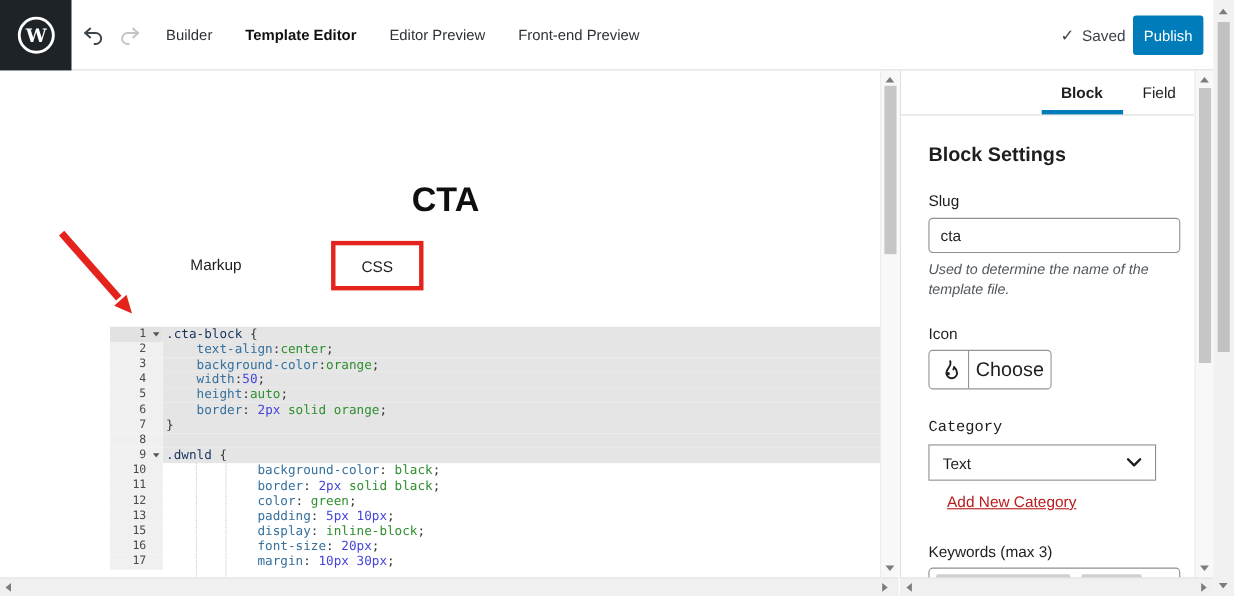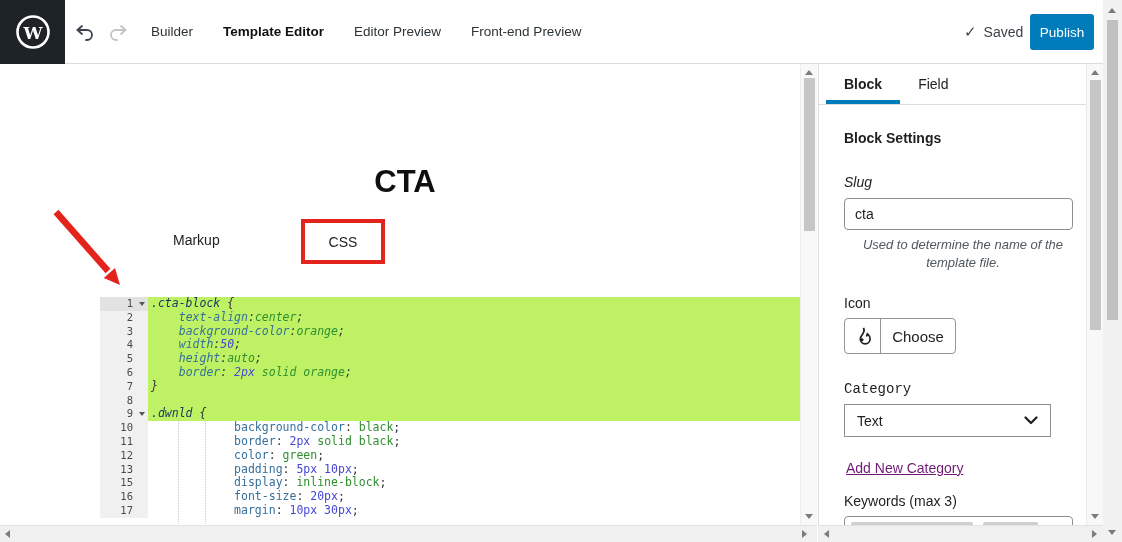--- a/index.html
+++ b/index.html
@@ -39,58 +39,58 @@
   .g1 { left:78px; } .g2 { left:105px; }
   .row { display:flex; height:13.8px; line-height:13.8px;
          font-family:"DejaVu Sans Mono", monospace; font-size:11.5px; white-space:pre; position:relative; }
   .gut { width:48px; background:#f0f0f0; color:#4a4a4a; text-align:right; padding-right:15px;
          font-size:10.5px; position:relative; flex:none; z-index:1; }
   .row.first .gut { background:#e2e2e2; }
   .fold { position:absolute; right:3px; top:5px; width:0; height:0;
           border-left:3.5px solid transparent; border-right:3.5px solid transparent;
           border-top:4.5px solid #555; }
   .ln-code { flex:1; padding-left:3px; position:relative; }
-  .row.sel .ln-code { background:#bef264;font-style:italic; }
+  .row.sel .ln-code { background:#e5e5e5; }
   .partial { position:absolute; left:0; top:0; height:100%; background:#b9d6f9; z-index:0; }
   .ln-code span { position:relative; z-index:1; }
   .tk-sel { color:#16335d; } .tk-prop { color:#36709c; } .tk-val { color:#2f8f2f; }
   .tk-num { color:#4545d8; } .tk-punc { color:#333; } .tk-ws { color:#333; }
 
   
   .arrow-svg { position:absolute; left:42px; top:136px; z-index:4; }
 
   
   .sidebar { position:absolute; left:818px; top:64px; width:268px; height:462px; background:#fff;
              border-left:1px solid #dcdcde; overflow:hidden; }
   .sb-tabs { position:absolute; left:0; top:0; width:268px; height:41px; border-bottom:1px solid #ddd;
-             display:flex; padding-left:7px; }
+             display:flex; padding-left:7px;justify-content:flex-end; }
   .sb-tab { padding:0 18px; display:flex; align-items:center; font-size:14px; color:#1e1e1e;
             position:relative; cursor:pointer; }
   .sb-tab.active { font-weight:bold; }
   .sb-tab.active::after { content:""; position:absolute; left:0; right:0; bottom:0; height:4px; background:#007cba; }
-  .sb-heading { position:absolute; left:25px; top:66px; font-size:14px; font-weight:bold; color:#1e1e1e; }
+  .sb-heading { position:absolute; left:25px; top:66px; font-size:18px; font-weight:bold; color:#1e1e1e; }
   .sb-label { position:absolute; left:25px; font-size:14px; color:#1e1e1e; }
-  .lb-slug { top:110px;font-style:italic; } .lb-icon { top:231px; } .lb-cat { top:317px;font-family:Liberation Mono, monospace; } .lb-kw { top:429px; }
+  .lb-slug { top:110px; } .lb-icon { top:231px; } .lb-cat { top:317px;font-family:Liberation Mono, monospace; } .lb-kw { top:429px; }
   .slug-input { position:absolute; left:25px; top:134px; width:229px; height:32px;
                 border:1px solid #8c8f94; border-radius:4px; padding:0 10px; font-size:14px;
                 color:#1e1e1e; font-family:"Liberation Sans",sans-serif; }
   .slug-help { position:absolute; left:25px; top:172px; width:238px; font-size:13px; font-style:italic;
-               color:#50575e; line-height:1.4;text-align:center; }
+               color:#50575e; line-height:1.4; }
   .icon-ctrl { position:absolute; left:25px; top:254px; width:112px; height:36px;
                border:1px solid #949494; border-radius:4px; display:flex; overflow:hidden; background:#fff; }
   .icon-cell { width:36px; border-right:1px solid #949494; display:flex; align-items:center;
                justify-content:center; flex:none; }
-  .choose-cell { flex:1; display:flex; align-items:center; justify-content:center; font-size:15px;
+  .choose-cell { flex:1; display:flex; align-items:center; justify-content:center; font-size:18px;
                  color:#1e1e1e; cursor:pointer; }
   .cat-select { position:absolute; left:25px; top:340px; width:207px; height:33px;
                 border:1px solid #8c8f94; border-radius:0; display:flex; align-items:center;
                 padding:0 12px; font-size:14px; color:#1e1e1e; cursor:pointer; }
   .cat-select .chev { margin-left:auto; }
-  .add-cat { position:absolute; left:27px; top:384px; font-size:14px; color:#701a75;
-             text-decoration:underline; cursor:pointer;margin-top:12px; }
+  .add-cat { position:absolute; left:42px; top:384px; font-size:14px; color:#b91c1c;
+             text-decoration:underline; cursor:pointer; }
   .kw-input { position:absolute; left:25px; top:452px; width:229px; height:40px;
               border:1px solid #8c8f94; border-radius:4px; background:#fff; }
   .kw-chip { position:absolute; top:5px; height:16px; background:#cfcfcf; border-radius:2px; }
 
   
   .sb-track-v { position:absolute; background:#f8f8f8; border-left:1px solid #ececec; }
   .vscroll-main { left:800px; top:64px; width:17px; height:461px; }
   .vscroll-side { left:1086px; top:64px; width:17px; height:461px; }
   .sb-thumb-v { position:absolute; left:3px; width:11px; background:#c6c6c6; }
   .hscroll { position:absolute; top:525px; height:17px; background:#f0f0f1; border-top:1px solid #e3e3e3; }

